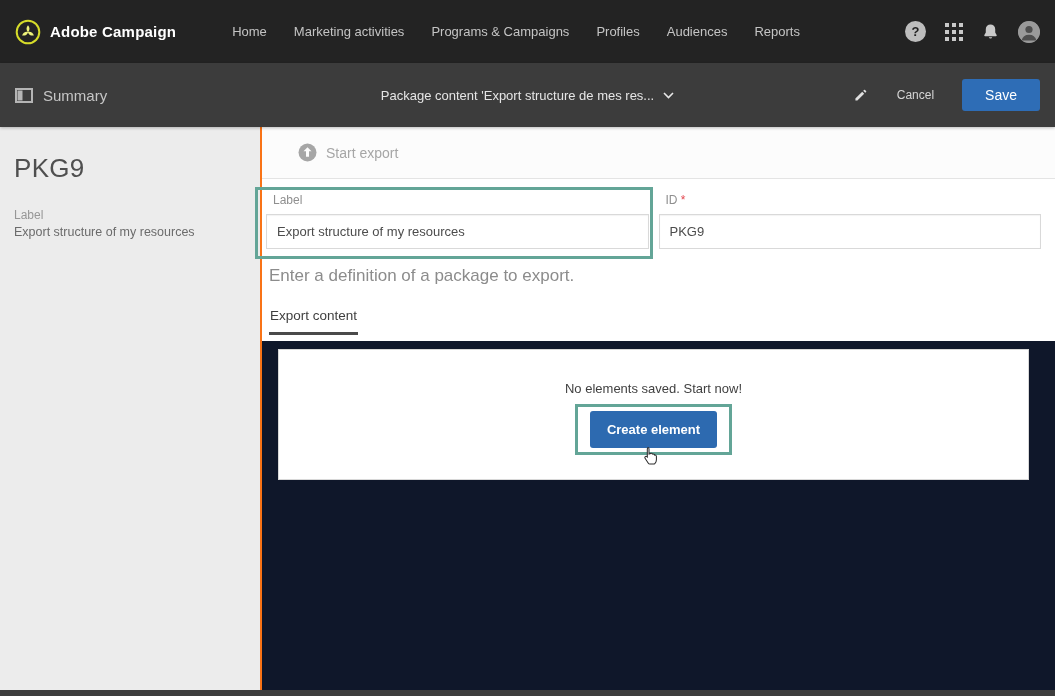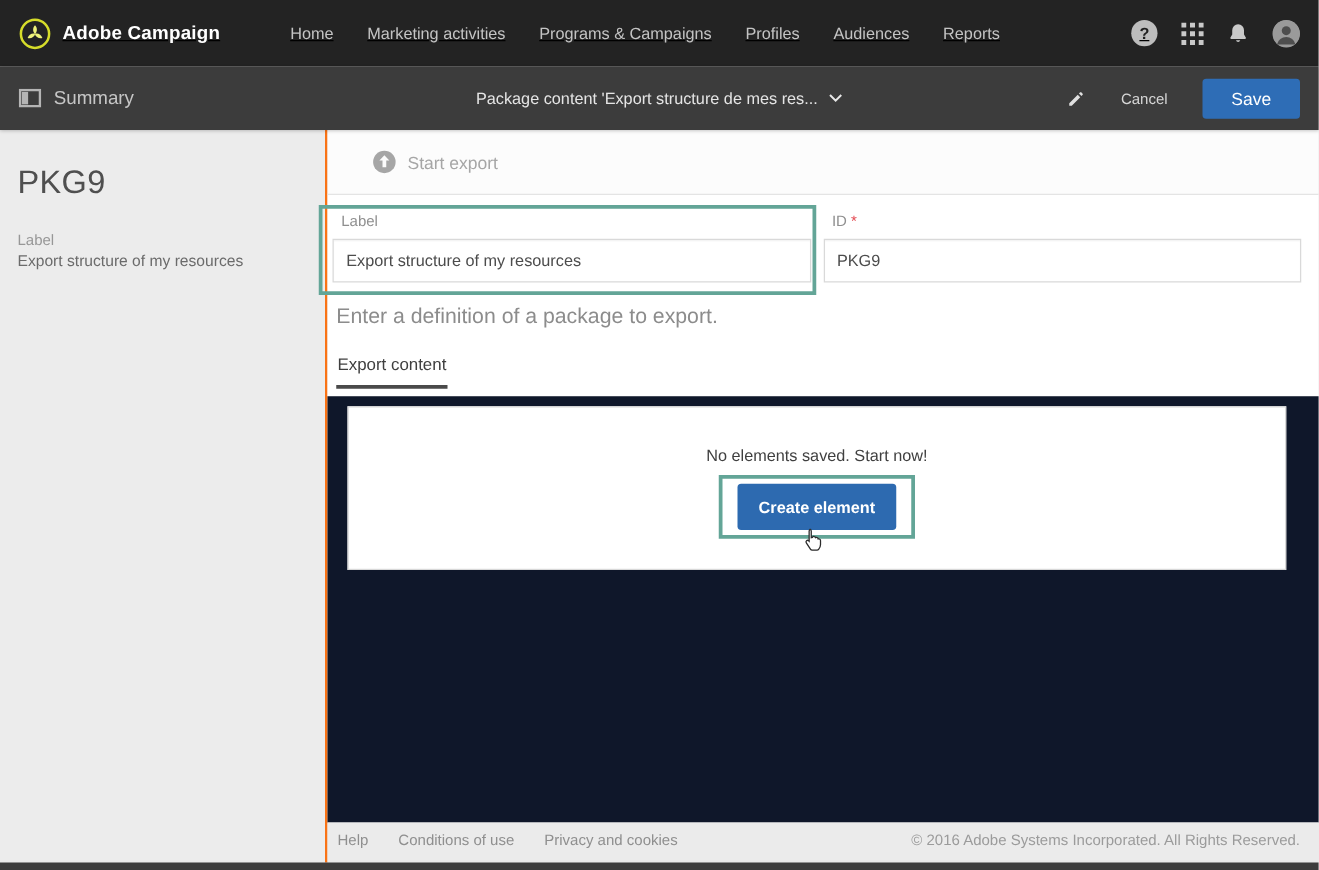--- a/index.html
+++ b/index.html
@@ -1,33 +1,33 @@
 <!DOCTYPE html>
 <html><head>
 <meta charset="utf-8">
 <style>
   * { margin:0; padding:0; box-sizing:border-box; }
   html,body { width:1055px; height:696px; overflow:hidden; }
   body { font-family:"Liberation Sans","DejaVu Sans",sans-serif; background:#ebebeb; }
   .app { width:1055px; height:696px; display:flex; flex-direction:column; position:relative; }
 
   
-  .topnav { height:53px; background:#232323; display:flex; align-items:center; padding:0 15px; flex:0 0 auto;text-decoration:underline; }
+  .topnav { height:63px; background:#232323; display:flex; align-items:center; padding:0 15px; flex:0 0 auto; }
   .brand { display:flex; align-items:center; gap:9px; }
   .brand-name { color:#ffffff; font-size:15px; font-weight:bold; letter-spacing:.2px; }
   .nav-items { display:flex; gap:27px; margin-left:56px; }
   .nav-items a { color:#c4c4c4; font-size:13px; text-decoration:none; cursor:pointer; white-space:nowrap; }
   .nav-right { margin-left:auto; display:flex; align-items:center; gap:19px; }
   .help-circle { width:21px; height:21px; border-radius:50%; background:#bdbdbd; color:#1f1f1f;
                  font-size:13px; font-weight:bold; display:flex; align-items:center; justify-content:center; cursor:pointer; }
   .icon-btn { display:flex; align-items:center; justify-content:center; cursor:pointer; }
   .avatar-wrap { width:22px; height:22px; border-radius:50%; overflow:hidden; background:#8f8f8f; }
 
   
-  .actionbar { height:51px; background:#3c3c3c; display:grid; grid-template-columns:1fr auto 1fr;
+  .actionbar { height:64px; background:#3c3c3c; display:grid; grid-template-columns:1fr auto 1fr;
                align-items:center; padding:0 15px; flex:0 0 auto; box-shadow:0 1px 3px rgba(0,0,0,.25); z-index:5; }
   .ab-left { display:flex; align-items:center; gap:10px; color:#c6c6c6; font-size:15px; }
   .ab-center { display:flex; align-items:center; gap:9px; cursor:pointer; }
   .ab-title { color:#e5e5e5; font-size:13px; font-weight:normal; white-space:nowrap; }
   .ab-right { display:flex; align-items:center; justify-content:flex-end; gap:28px; }
   .cancel-link { color:#d6d6d6; font-size:12px; cursor:pointer; text-decoration:none; }
   .save-btn { background:#2e6db6; color:#fff; font-size:14px; border:none; border-radius:3px;
               padding:8px 23px; cursor:pointer; font-family:inherit; }
 
   
@@ -211,26 +211,18 @@
             <button class="create-btn">Create element</button>
             <span class="hand-cursor">
               <svg width="15" height="19" viewBox="0 0 16 20">
                 <path d="M5 1.5c.8 0 1.4.6 1.4 1.4v5.6l1-.2c.3-.6 1-.9 1.7-.7.4.1.8.5.9.9.6-.3 1.3-.2 1.8.2.3.2.5.6.5.9.6-.2 1.2 0 1.6.4.3.3.4.7.4 1.1v3.3c0 1.6-.6 3.1-1.7 4.2-.3.3-.8.5-1.2.5H7.2c-.6 0-1.2-.3-1.5-.8L2.2 13c-.4-.6-.3-1.4.2-1.9.5-.4 1.3-.4 1.8.1l.4.4V2.9c0-.8.6-1.4 1.4-1.4z" fill="#ffffff" stroke="#2b2b2b" stroke-width="1.1"></path>
               </svg>
             </span>
           </div>
         </div>
       </section>
 
-      <footer class="footer">
-        <div class="footer-links">
-          <a>Help</a>
-          <a>Conditions of use</a>
-          <a>Privacy and cookies</a>
-        </div>
-        <div class="copyright">© 2016 Adobe Systems Incorporated. All Rights Reserved.</div>
-      </footer>
 
     </main>
   </div>
 
   <div class="bottom-strip"></div>
 </div>
 
 </body></html>

